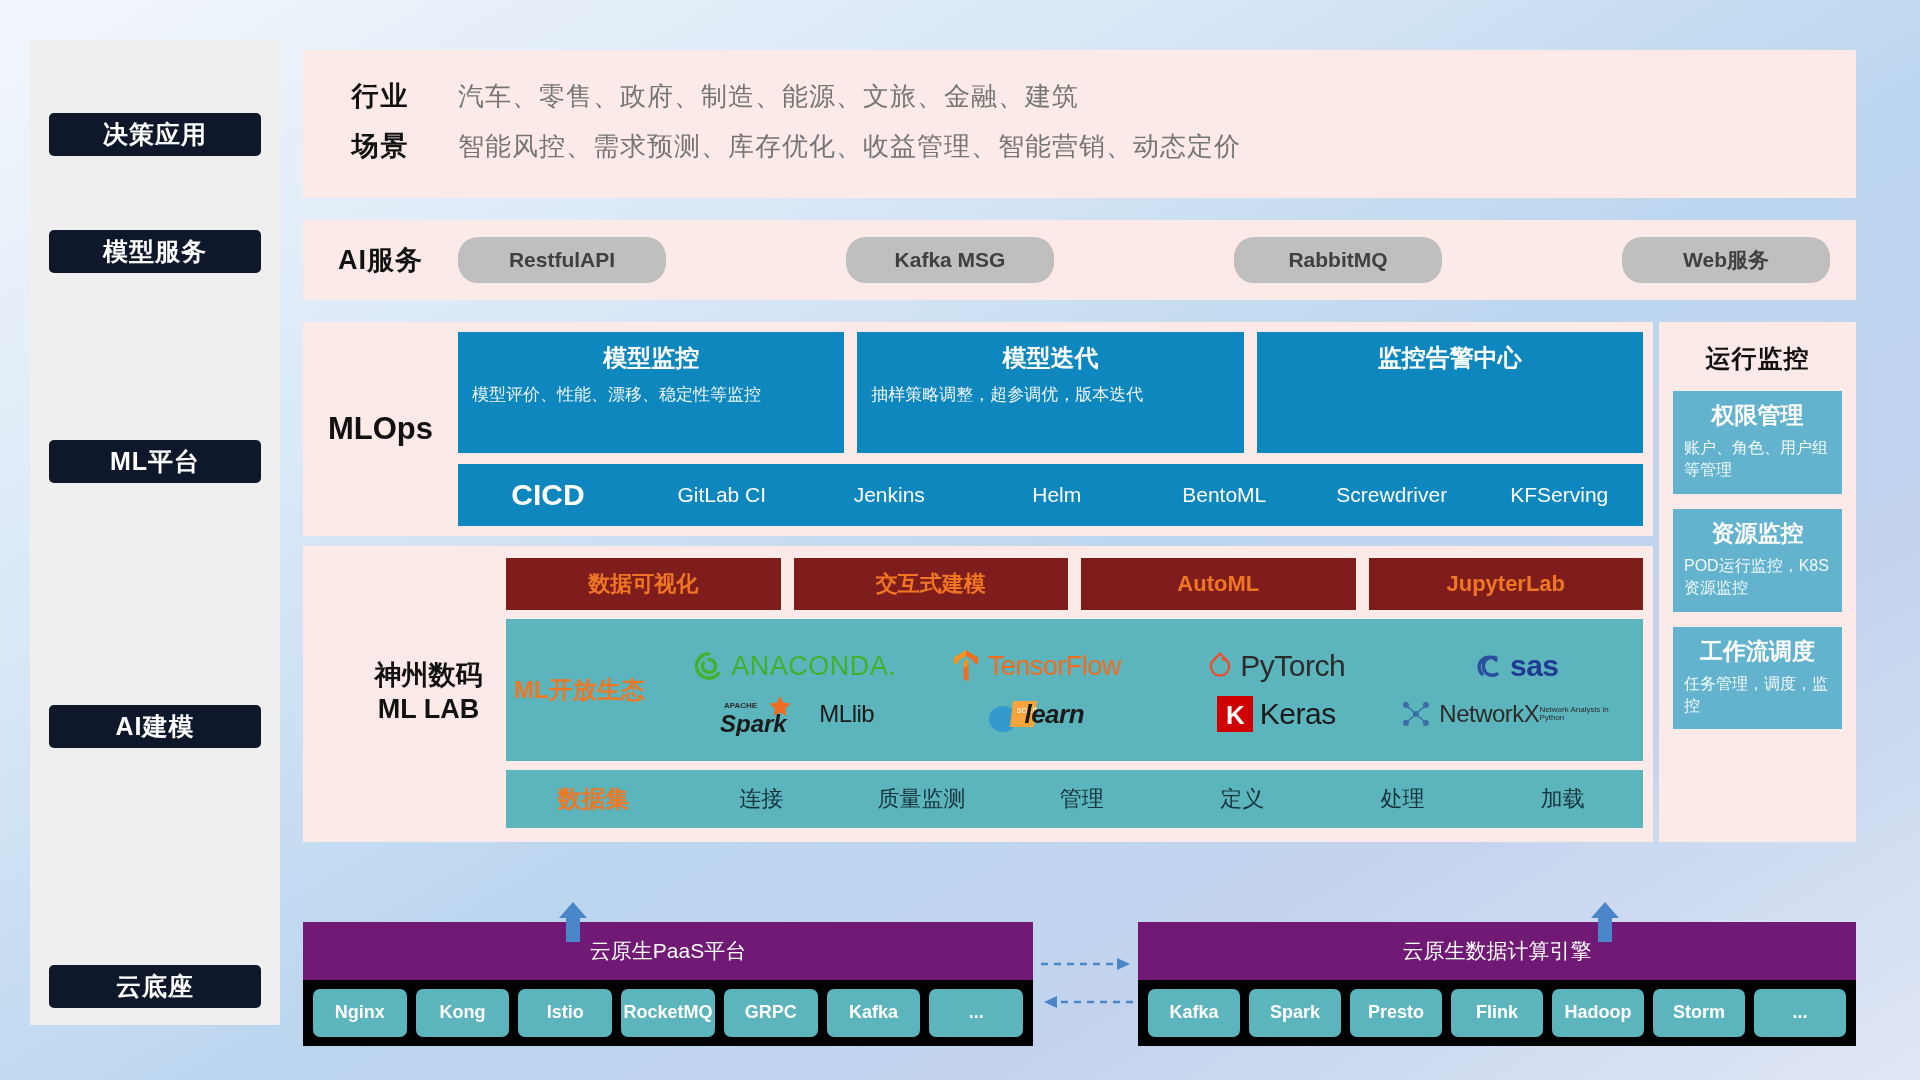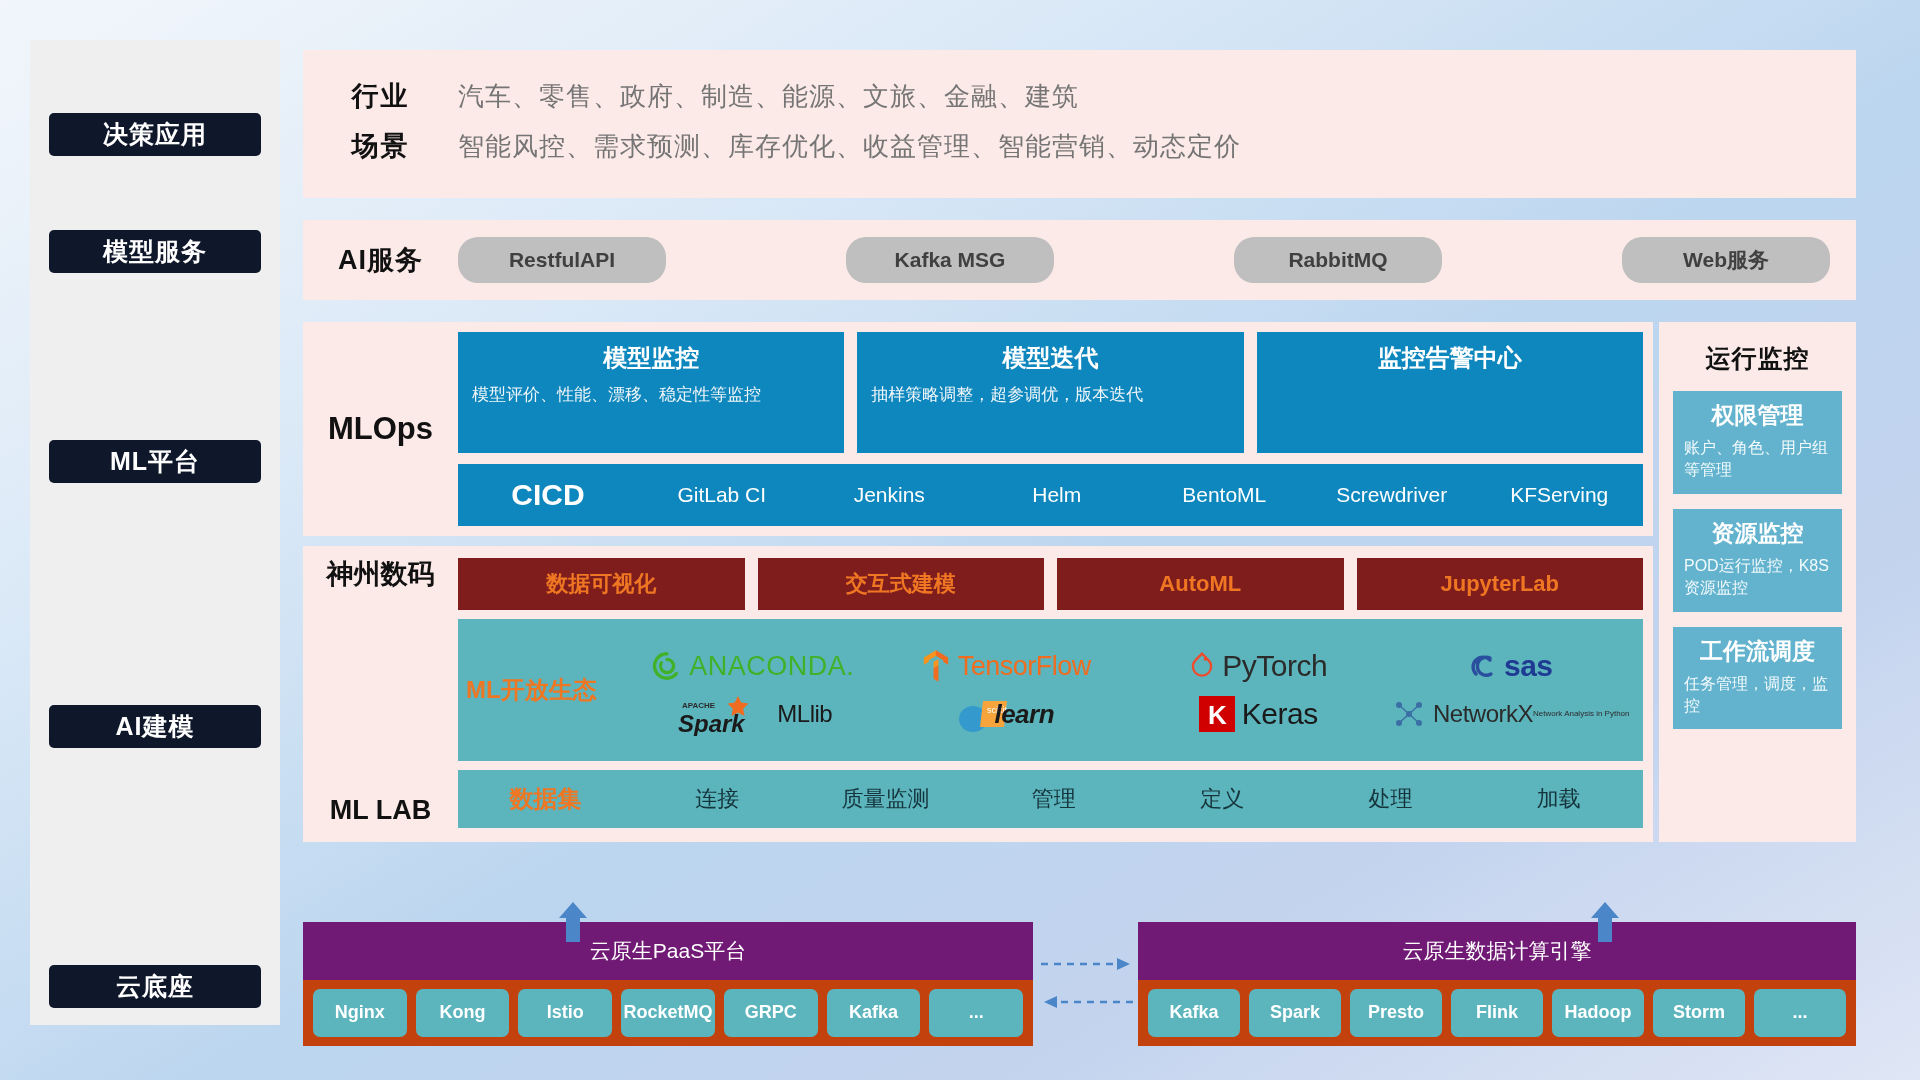--- a/index.html
+++ b/index.html
@@ -97,22 +97,22 @@
     letter-spacing: 1px; margin: 8px 0 16px 0;
   }
   .mon-card { background: #63b3ce; color: #fff; padding: 9px 11px 12px 11px; margin-bottom: 15px; }
   .mon-card-title { font-size: 23px; font-weight: bold; text-align: center; margin-bottom: 6px; }
   .mon-card-desc { font-size: 16px; line-height: 1.4; color: #f2fafc; }
 
   
   #band-lab { display: flex; align-items: stretch; padding: 12px 0 14px 0; }
   #lab-label {
     width: 155px; flex: none; display: flex; flex-direction: column;
-    align-items: center; justify-content: space-between;
-    font-size: 27px; font-weight: bold; color: #111; line-height: 1.25;
+    align-items: center; justify-content: center;
+    font-size: 27px; font-weight: bold; color: #111; line-height: 1.25; margin-left: 48px;
   }
   #lab-body { flex: 1; padding-right: 10px; }
   #lab-tabs { display: flex; gap: 13px; }
   .lab-tab {
     flex: 1; height: 52px; background: #7f1d1d; color: #ef7622;
     font-size: 22px; font-weight: bold;
     display: flex; align-items: center; justify-content: center;
   }
   #eco-box {
     margin-top: 9px; background: #5cb5bd; display: flex; align-items: center;
@@ -144,21 +144,21 @@
   
   #bottom { position: absolute; left: 303px; top: 900px; width: 1553px; height: 150px; }
   .cloud-group { position: absolute; top: 22px; }
   #cloud-left  { left: 0px;   width: 730px; }
   #cloud-right { left: 835px; width: 718px; }
   .cloud-head {
     background: #701a75; color: #fff; height: 58px; font-size: 21px;
     display: flex; align-items: center; justify-content: center;
   }
   .cloud-chips {
-    background: #c2410c; display: flex; gap: 9px; padding: 9px 10px;
+    background: #000000; display: flex; gap: 9px; padding: 9px 10px;
   }
   .cloud-chip {
     flex: 1; min-height: 48px; background: #5cb5bd; border-radius: 7px;
     color: #fff; font-size: 18px; font-weight: bold; text-align: center;
     line-height: 1.1; padding: 4px 2px;
     display: flex; align-items: center; justify-content: center;
   }
   .up-arrow {
     position: absolute; width: 34px; height: 40px; top: -20px;
   }

